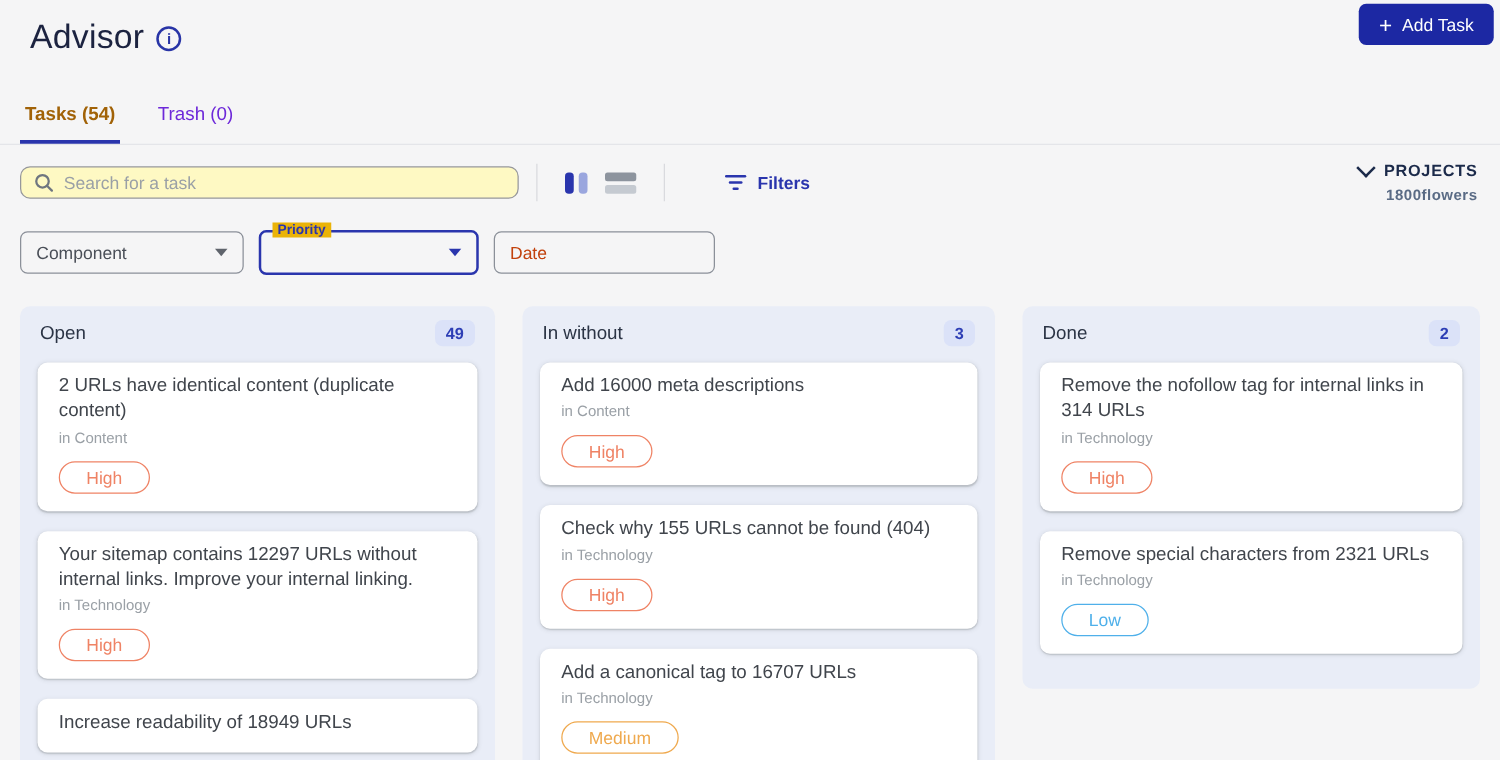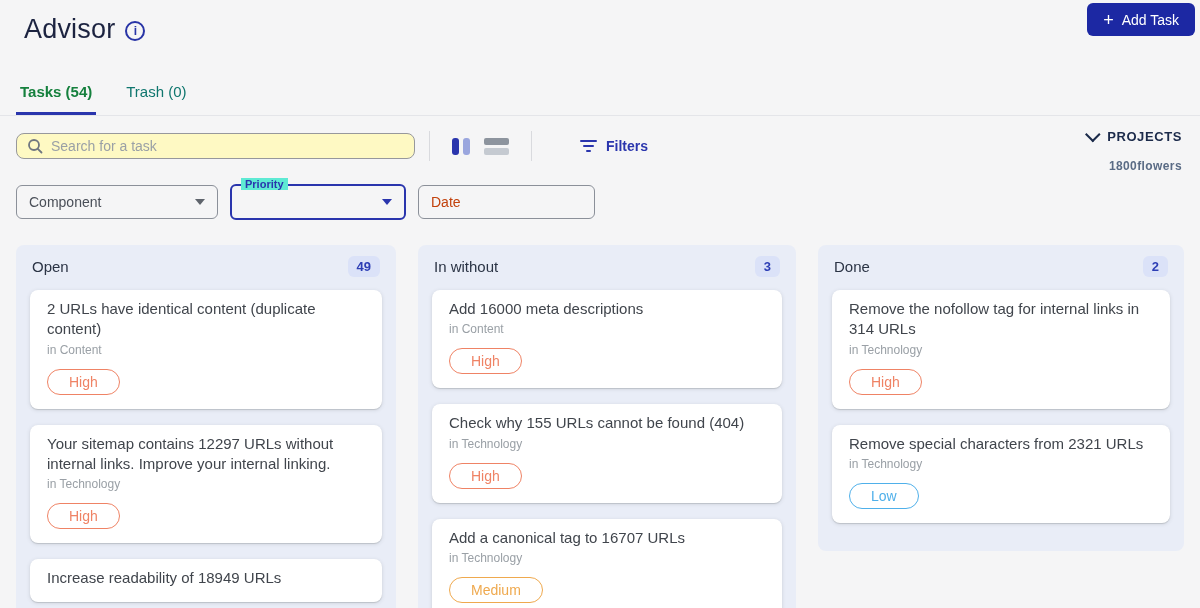--- a/index.html
+++ b/index.html
@@ -19,22 +19,22 @@
     position: absolute; top: 3px; right: 5px;
     background: #1c28a3; color: #ffffff; border: none; border-radius: 6px;
     height: 33px; padding: 0 16px; font-size: 14px; font-weight: 500;
     display: flex; align-items: center; gap: 8px; cursor: pointer;
     font-family: inherit;
   }
   .add-task-btn .plus { font-size: 18px; font-weight: 400; line-height: 1; }
 
   
   .tabs { display: flex; gap: 26px; padding: 0 16px; margin-top: 28px; border-bottom: 1px solid #e4e5e9; }
-  .tab { padding: 10px 4px 12px 4px; font-size: 15px; font-weight: 500; color: #0f766e; cursor: pointer; border-bottom: 3px solid transparent; }
-  .tab.active { color: #15803d; border-bottom-color: #2a35ad; font-weight: 600; text-align: center; }
+  .tab { padding: 10px 4px 12px 4px; font-size: 15px; font-weight: 500; color: #6d28d9; cursor: pointer; border-bottom: 3px solid transparent; }
+  .tab.active { color: #a16207; border-bottom-color: #2a35ad; font-weight: 600; text-align: center; }
 
   
   .toolbar { display: flex; align-items: center; padding: 15px 16px 0 16px; position: relative; }
   .search-box {
     width: 399px; height: 26px; background: #fef9c3; border: 1px solid #97989c;
     border-radius: 8px; display: flex; align-items: center; padding: 0 10px; gap: 8px;
   }
   .search-box input {
     flex: 1; border: none; outline: none; background: transparent;
     font-size: 14px; color: #3c4148; font-family: inherit;
@@ -53,37 +53,37 @@
   .filters-btn { display: flex; align-items: center; gap: 9px; color: #2a35ad; font-size: 14px; font-weight: 600; cursor: pointer; padding: 6px 10px; margin-left: 24px; }
   .filter-icon { display: flex; flex-direction: column; align-items: center; gap: 3px; }
   .filter-icon .line { height: 2px; background: #2a35ad; border-radius: 1px; }
   .filter-icon .l1 { width: 17px; }
   .filter-icon .l2 { width: 11px; }
   .filter-icon .l3 { width: 5px; }
   .projects-area { position: absolute; right: 18px; top: 13px; text-align: right; }
   .projects-header { display: flex; align-items: center; justify-content: flex-end; gap: 8px; cursor: pointer; }
   .projects-label { font-size: 13px; font-weight: 700; color: #1b2a4a; letter-spacing: 0.6px; }
   .chevron-down { width: 11px; height: 11px; border-left: 2px solid #1b2a4a; border-bottom: 2px solid #1b2a4a; transform: rotate(-45deg) translate(1px, -2px); }
-  .project-name { font-size: 12px; font-weight: 600; color: #5a6b85; margin-top: 15px; letter-spacing: 0.4px; }
+  .project-name { font-size: 12px; font-weight: 600; color: #5a6b85; margin-top: 5px; letter-spacing: 0.4px; }
 
   
   .filter-bar { display: flex; gap: 12px; padding: 24px 16px 0 16px; }
   .dd {
     height: 34px; border: 1px solid #8b9099; border-radius: 6px; background: transparent;
     display: flex; align-items: center; justify-content: space-between;
     padding: 0 12px; font-size: 14px; color: #4a4f58; cursor: pointer; position: relative;
   }
-  .dd-component { width: 202px; }
+  .dd-component { width: 179px; }
   .dd-priority { width: 176px; border: 2px solid #2a35ad; height: 36px; margin-top: -1px; }
   .dd-date { width: 177px; color: #c2410c; }
   .dd .caret { width: 0; height: 0; border-left: 5px solid transparent; border-right: 5px solid transparent; border-top: 6px solid #5f646c; }
   .dd-priority .caret { border-top-color: #2a35ad; }
   .float-label {
     position: absolute; top: -8px; left: 9px; font-size: 11px; font-weight: 600;
-    color: #2a35ad; background: #5eead4; padding: 0 4px;
+    color: #2a35ad; background: #eab308; padding: 0 4px;
   }
 
   
   .board { display: flex; gap: 22px; padding: 25px 16px 0 16px; align-items: flex-start; }
   .column { background: #e9edf7; border-radius: 8px; padding-bottom: 12px; }
   .column.c0 { width: 380px; }
   .column.c1 { width: 378px; }
   .column.c2 { width: 366px; }
   .column-header { display: flex; align-items: center; justify-content: space-between; padding: 11px 16px 9px 16px; }
   .column-name { font-size: 15px; font-weight: 500; color: #2b3445; }

